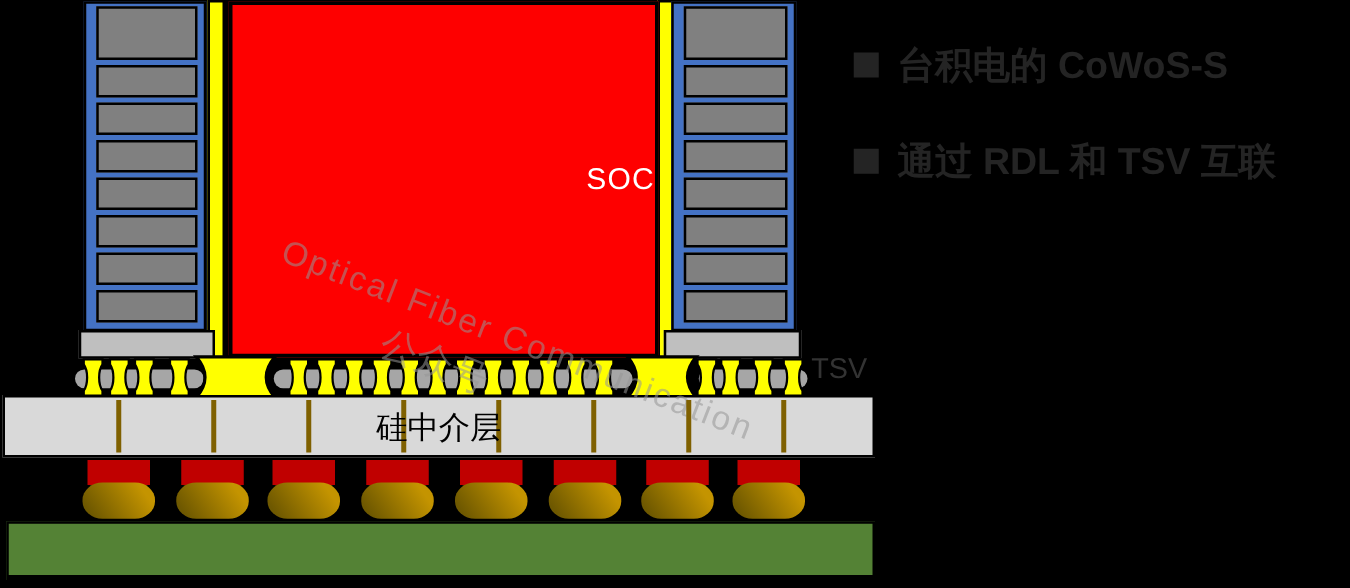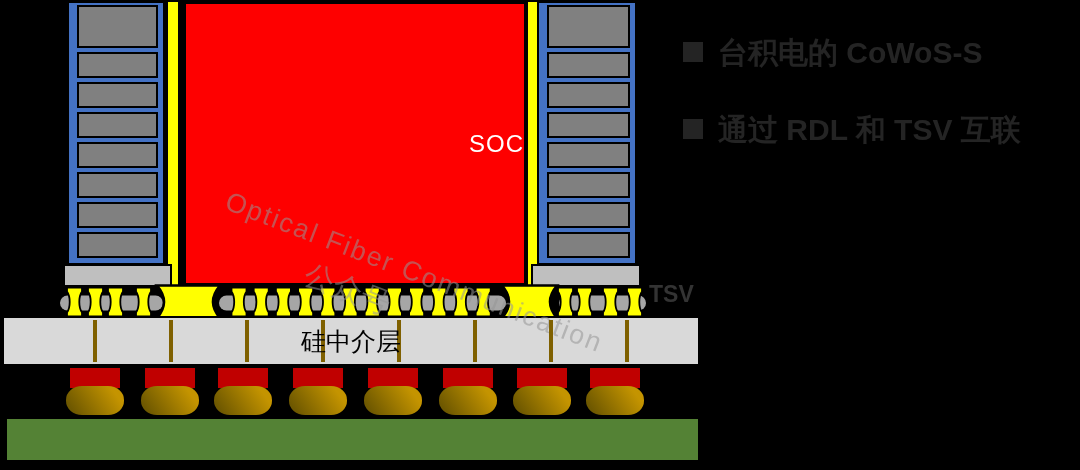--- a/index.html
+++ b/index.html
@@ -28,21 +28,21 @@
     background:var(--soc-red);border:3px solid #000;
     display:flex;align-items:center;justify-content:flex-end}
   .soc-label{color:var(--soc-text);font-size:24px;letter-spacing:1px}
   
   .pedestal{position:absolute;top:264px;height:23px;box-sizing:border-box;
     background:var(--pedestal-gray);border:2px solid #000}
   .pedestal-left{left:63px;width:109px}
   .pedestal-right{left:531px;width:110px}
   
   .bumprow{position:absolute;left:50px;top:283px;width:660px;height:37px}
-  .tsv-label{position:absolute;left:649px;top:281px;font-size:23px;font-weight:bold;
+  .tsv-label{position:absolute;left:649px;top:281px;font-size:23px;font-weight:normal;
     color:var(--tsv-label-text)}
   
   .interposer{position:absolute;left:2px;top:316px;width:698px;height:50px;box-sizing:border-box;
     background:var(--interposer-gray);border:2px solid #000;
     display:flex;align-items:center;justify-content:center}
   .interposer-label{font-size:25px;font-weight:normal;color:#000;position:relative;z-index:2}
   .tsv-via{position:absolute;top:320px;width:4px;height:42px;background:var(--tsv-via-olive)}
   
   .c4-red{position:absolute;top:368px;width:50px;height:20px;background:var(--c4-red)}
   .c4-ball{position:absolute;top:386px;width:58px;height:29px;border-radius:16px/14px;

